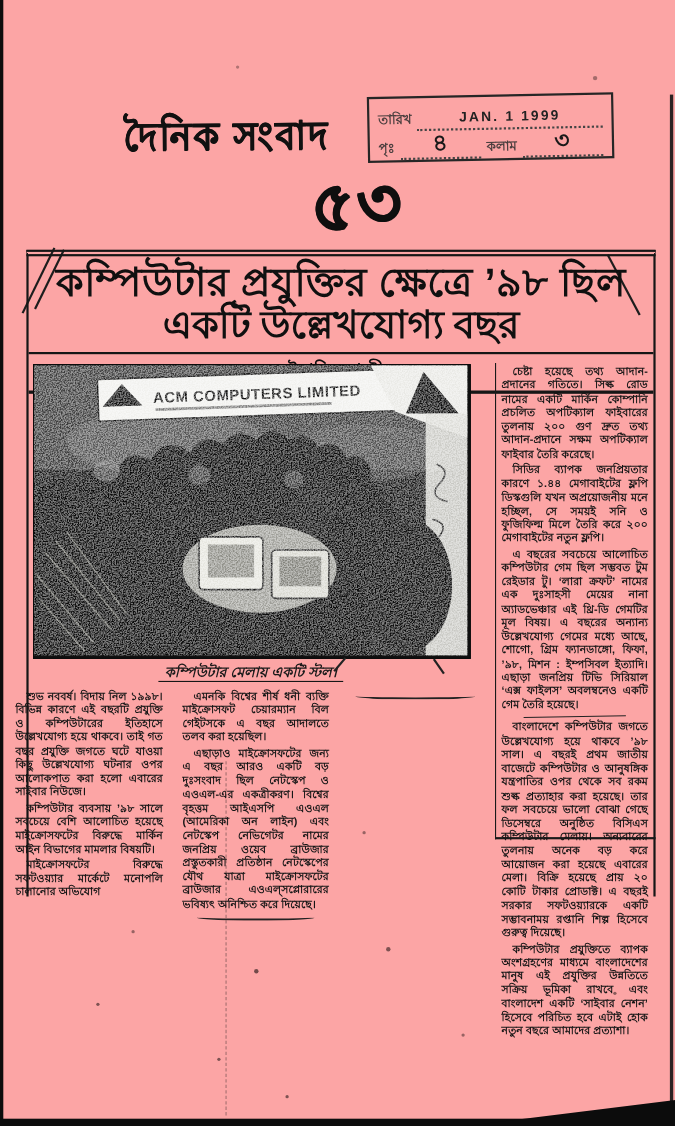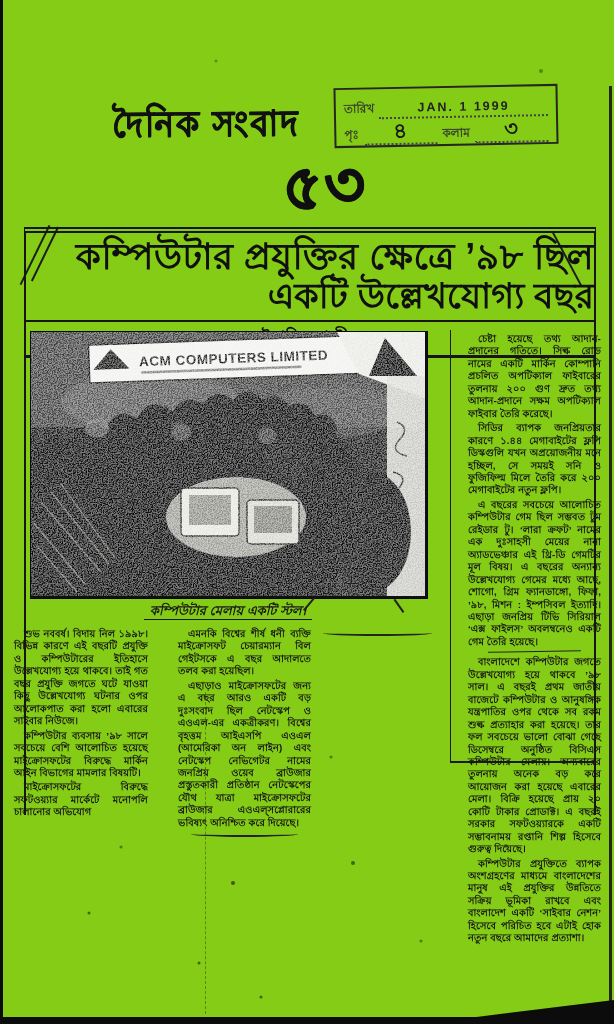--- a/index.html
+++ b/index.html
@@ -1,18 +1,18 @@
 <!DOCTYPE html>
 <html><head>
 <meta charset="utf-8">
 <style>
   html,body{margin:0;padding:0;background:#e8e8e4;}
   .page{
     position:relative; width:614px; height:1024px; margin:0 auto;
-    background:#84cc16; overflow:hidden; color:#1a1a1a;
+    background:#fca5a5; overflow:hidden; color:#1a1a1a;
     font-family:"Liberation Sans", sans-serif;
   }
   
   .edge-left{position:absolute;left:0;top:0;width:3px;height:1024px;background:#0d0d0d;}
   .edge-right{position:absolute;left:609px;top:86px;width:3px;height:938px;background:#151515;opacity:.9;}
   .edge-bottom{position:absolute;left:0;top:1017px;width:614px;height:7px;background:#0c0c0c;}
   .edge-wedge{position:absolute;left:420px;top:994px;width:194px;height:30px;background:#0c0c0c;
     clip-path:polygon(0 100%,100% 20%,100% 100%);}
   .fold-line{position:absolute;left:205px;top:692px;width:0;height:322px;border-left:1px dashed rgba(20,20,20,.38);}
   .speckles{position:absolute;left:0;top:0;width:2px;height:2px;background:transparent;border-radius:50%;
@@ -45,45 +45,45 @@
     position:absolute; left:282px; top:138px; font-size:62px; font-weight:800;
     transform:rotate(-4deg); color:#0f0f0f; letter-spacing:2px;
     text-shadow:1.2px 0 #0f0f0f, 0 1.2px #0f0f0f, 1.2px 1.2px #0f0f0f;
   }
   
   .article{
     position:absolute; left:24px; top:227px; width:572px; height:588px;
     border-left:2px solid #161616; border-right:2px solid #161616; border-top:6px double #161616;
     box-sizing:border-box;
   }
-  .headline{ text-align:right; padding-top:4px; }
+  .headline{ text-align:center; padding-top:4px; }
   .headline .h1{font-size:36px; font-weight:800; line-height:40px; letter-spacing:.5px; color:#101010;}
-  .headline .h2{font-size:35px; font-weight:800; line-height:38px; color:#101010;}
+  .headline .h2{font-size:35px; font-weight:800; line-height:38px; color:#101010;font-family:Liberation Serif, serif;}
   .byline-bar{ border-top:2px solid #161616; border-bottom:3px solid #161616; margin-top:5px;
     text-align:center; padding:2px 0 3px 0;}
   .byline-bar .byline{font-size:17px; font-weight:800; color:#101010;}
   .slash{position:absolute; background:#1d1d1d;}
   .slash.a{left:34px; top:222px; width:2px; height:66px; transform:rotate(26deg);}
   .slash.b{left:44px; top:224px; width:2px; height:60px; transform:rotate(26deg);}
   .slash.c{left:566px; top:228px; width:2px; height:62px; transform:rotate(-28deg);}
   
   .photo-wrap{position:absolute; left:30px; top:331px; width:396px; height:266px; border:1px solid #0a0a0a; background:#101010;}
   .caption{position:absolute; left:30px; top:601px; width:396px; text-align:center;}
   .caption span{font-size:13px; font-weight:800; font-style:italic; border-bottom:1.5px solid #161616; padding:0 6px 1px 6px;}
   .cap-tick{position:absolute; width:1.5px; height:16px; background:#222;}
   .cap-tick.t1{left:308px; top:596px; transform:rotate(40deg);}
   .cap-tick.t2{left:398px; top:598px; transform:rotate(-35deg);}
   
   .col{position:absolute; text-align:justify; color:#161616; font-weight:600;
     font-size:9.8px; line-height:12.45px; letter-spacing:.1px;}
   .col p{margin:0 0 2px 0; text-indent:10px;}
   .col1{left:14px; top:628px; width:134px;}
-  .col2{left:178px; top:628px; width:133px;}
+  .col2{left:166px; top:628px; width:133px;}
   .col3{left:309px; top:628px; width:137px;}
-  .col4{left:468px; top:333px; width:133px; padding-right:3px;}
+  .col4{left:456px; top:333px; width:133px; padding-right:3px;}
   .col4-frame{position:absolute; left:450px; top:330px; width:146px; height:433px;
     border-left:1.5px solid #1a1a1a; border-bottom:2px solid #1a1a1a; box-sizing:border-box;}
   .mini-rule{width:70%; border-bottom:1.5px solid #222; margin:3px auto 4px auto; transform:rotate(-1deg);}
   .swoosh{width:80%; border-bottom:2px solid #222; border-radius:50%; height:4px; margin:2px auto 0 auto;}
 </style>
 </head>
 <body>
 
 <div class="page">
 

